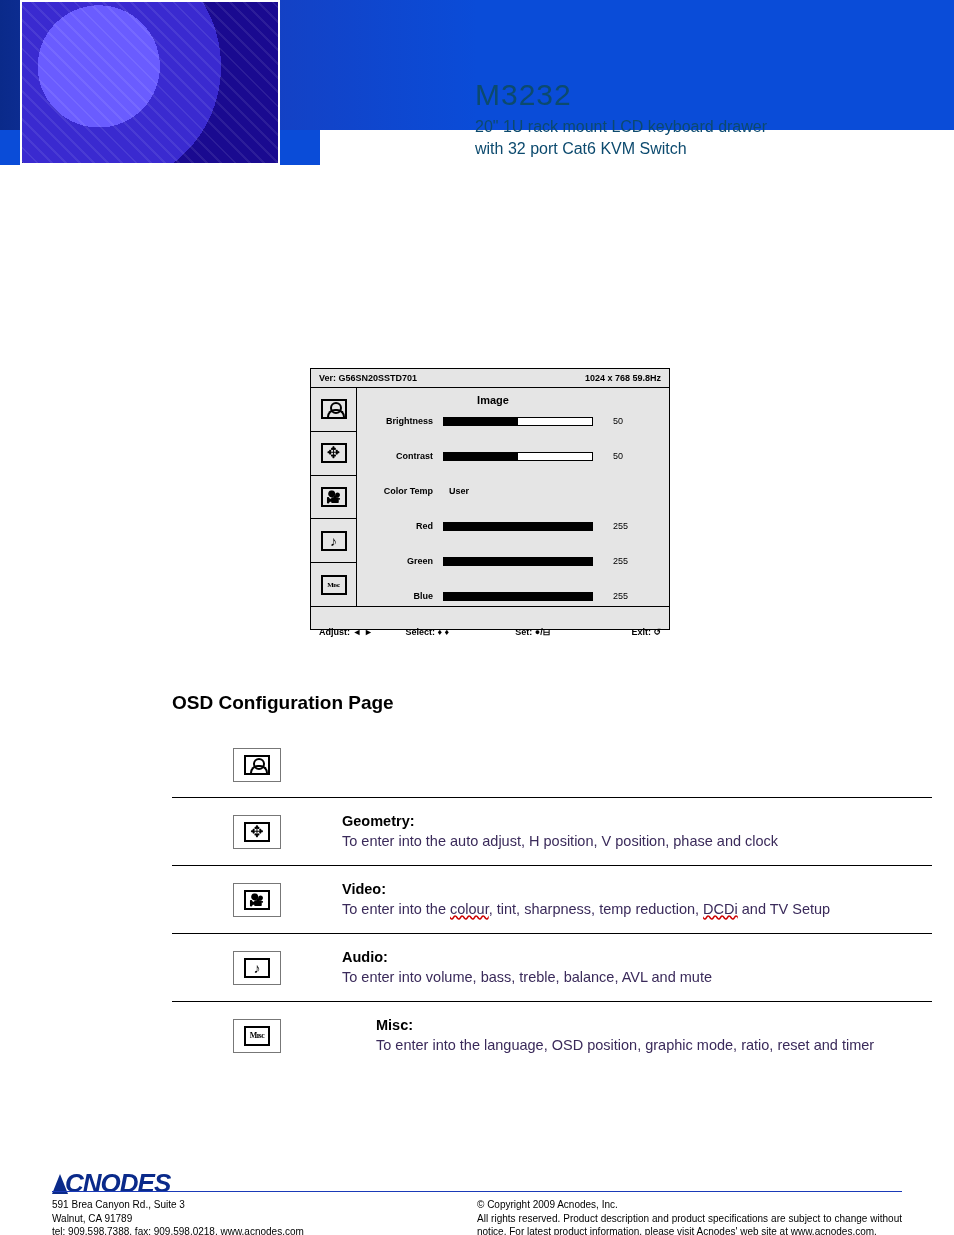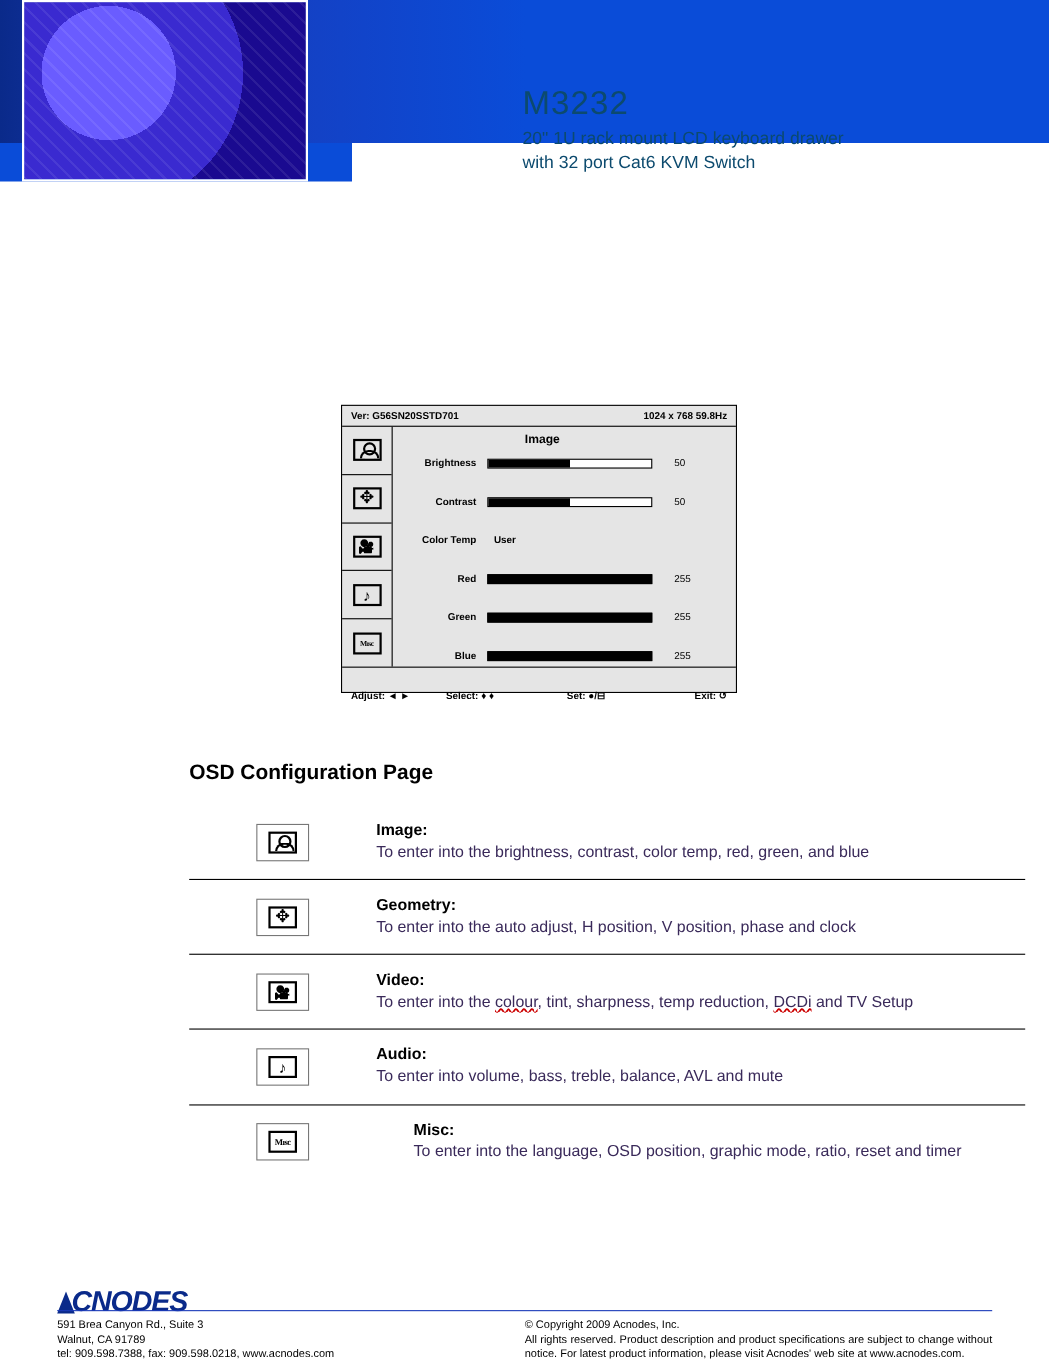--- a/index.html
+++ b/index.html
@@ -345,24 +345,20 @@
 
 <div class="config">
   <div class="config-title">OSD Configuration Page</div>
 
   <div class="config-row">
     <div class="config-icon-cell">
       <div class="cfg-icon-box">
           <div class="cfg-icon-inner ico-person"></div>
         </div>
     </div>
-    <div class="config-text">
-      <b>Image:</b><br>
-      <span>To enter into the brightness, contrast, color temp, red, green, and blue</span>
-    </div>
   </div>
 
   <div class="config-row">
     <div class="config-icon-cell">
       <div class="cfg-icon-box">
           <div class="cfg-icon-inner ico-arrows"></div>
         </div>
     </div>
     <div class="config-text">
       <b>Geometry:</b><br>

